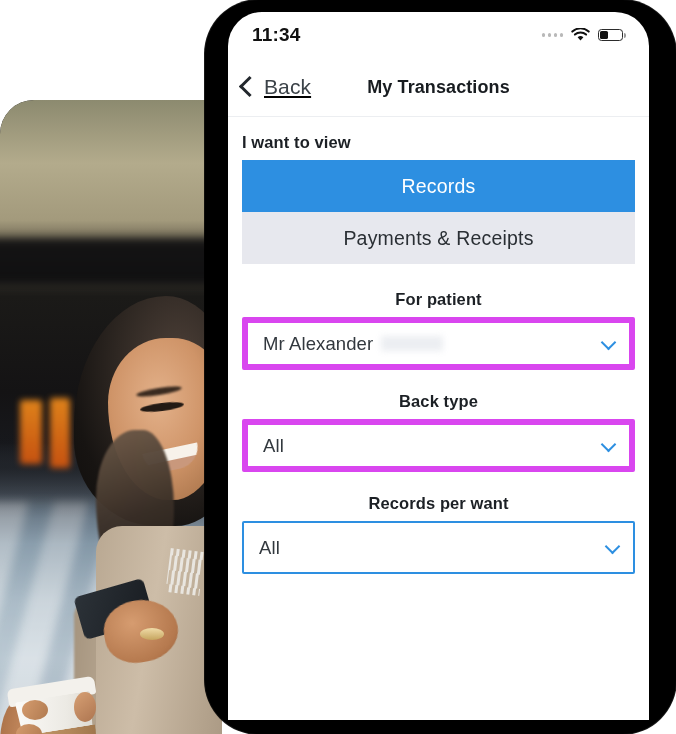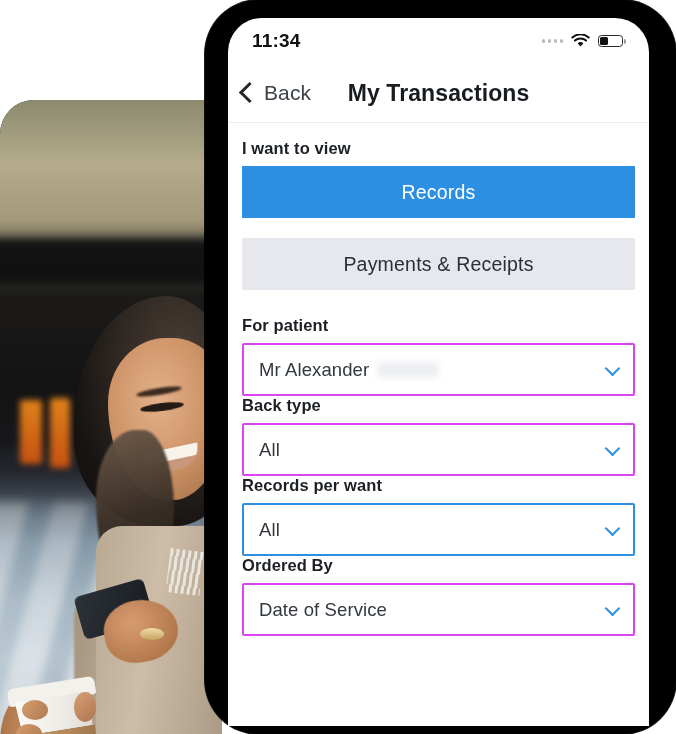--- a/index.html
+++ b/index.html
@@ -232,21 +232,21 @@
     top: 0;
     width: 471px;
     height: 734px;
     background: #000000;
     border-radius: 54px;
     box-shadow: 0 0 0 1px rgba(0,0,0,.9);
   }
   .screen {
     position: absolute;
     left: 23px;
-    top: 18px;
+    top: 12px;
     width: 421px;
     height: 708px;
     background: #ffffff;
     border-radius: 34px 34px 0 0;
     overflow: hidden;
   }
 
   
   .statusbar {
     height: 46px;
@@ -314,41 +314,42 @@
     border-bottom: 1px solid #eceef1;
     display: flex;
     align-items: center;
   }
   .back-btn {
     display: flex;
     align-items: center;
     gap: 7px;
     padding-left: 14px;
     cursor: pointer;
+    text-decoration: underline;
   }
   .back-chevron {
     display: block;
     width: 12px;
     height: 12px;
     border-left: 3.4px solid #22272c;
     border-bottom: 3.4px solid #22272c;
     transform: rotate(45deg);
     margin-top: -1px;
   }
   .back-label {
     font-size: 21px;
     color: #3b4248;
     letter-spacing: .1px;
   }
   .nav-title {
     position: absolute;
     left: 0;
     right: 0;
     text-align: center;
-    font-size: 23px;
+    font-size: 18px;
     font-weight: 700;
     color: #181c20;
     letter-spacing: .1px;
     pointer-events: none;
   }
 
   
   .content {
     padding: 16px 14px 8px 14px;
   }
@@ -371,30 +372,31 @@
     cursor: pointer;
     letter-spacing: .2px;
   }
   .seg-btn.active {
     background: #2d8fe1;
     color: #ffffff;
   }
   .seg-btn.inactive {
     background: #e7e8ee;
     color: #2a2f34;
-    margin-top: 20px;
   }
 
   .form-group {
+    margin-bottom: 22px;
+    text-align: center;
   }
   .select-box {
     position: relative;
     height: 53px;
     background: #ffffff;
-    border: 2px solid #d946ef;
+    border: 6px solid #d946ef;
     border-radius: 2px;
     display: flex;
     align-items: center;
     padding: 0 40px 0 15px;
     box-sizing: border-box;
     cursor: pointer;
   }
   .select-box.focused {
     border: 2px solid #2d8fe1;
   }
@@ -520,23 +522,16 @@
       </div>
 
       <div class="form-group">
         <div class="field-label">Records per want</div>
         <div class="select-box focused">
           <span class="select-value">All</span>
           <span class="chevron-down"></span>
         </div>
       </div>
 
-      <div class="form-group">
-        <div class="field-label">Ordered By</div>
-        <div class="select-box">
-          <span class="select-value">Date of Service</span>
-          <span class="chevron-down"></span>
-        </div>
-      </div>
 
     </div>
   </div>
 </div>
 
 </body></html>

